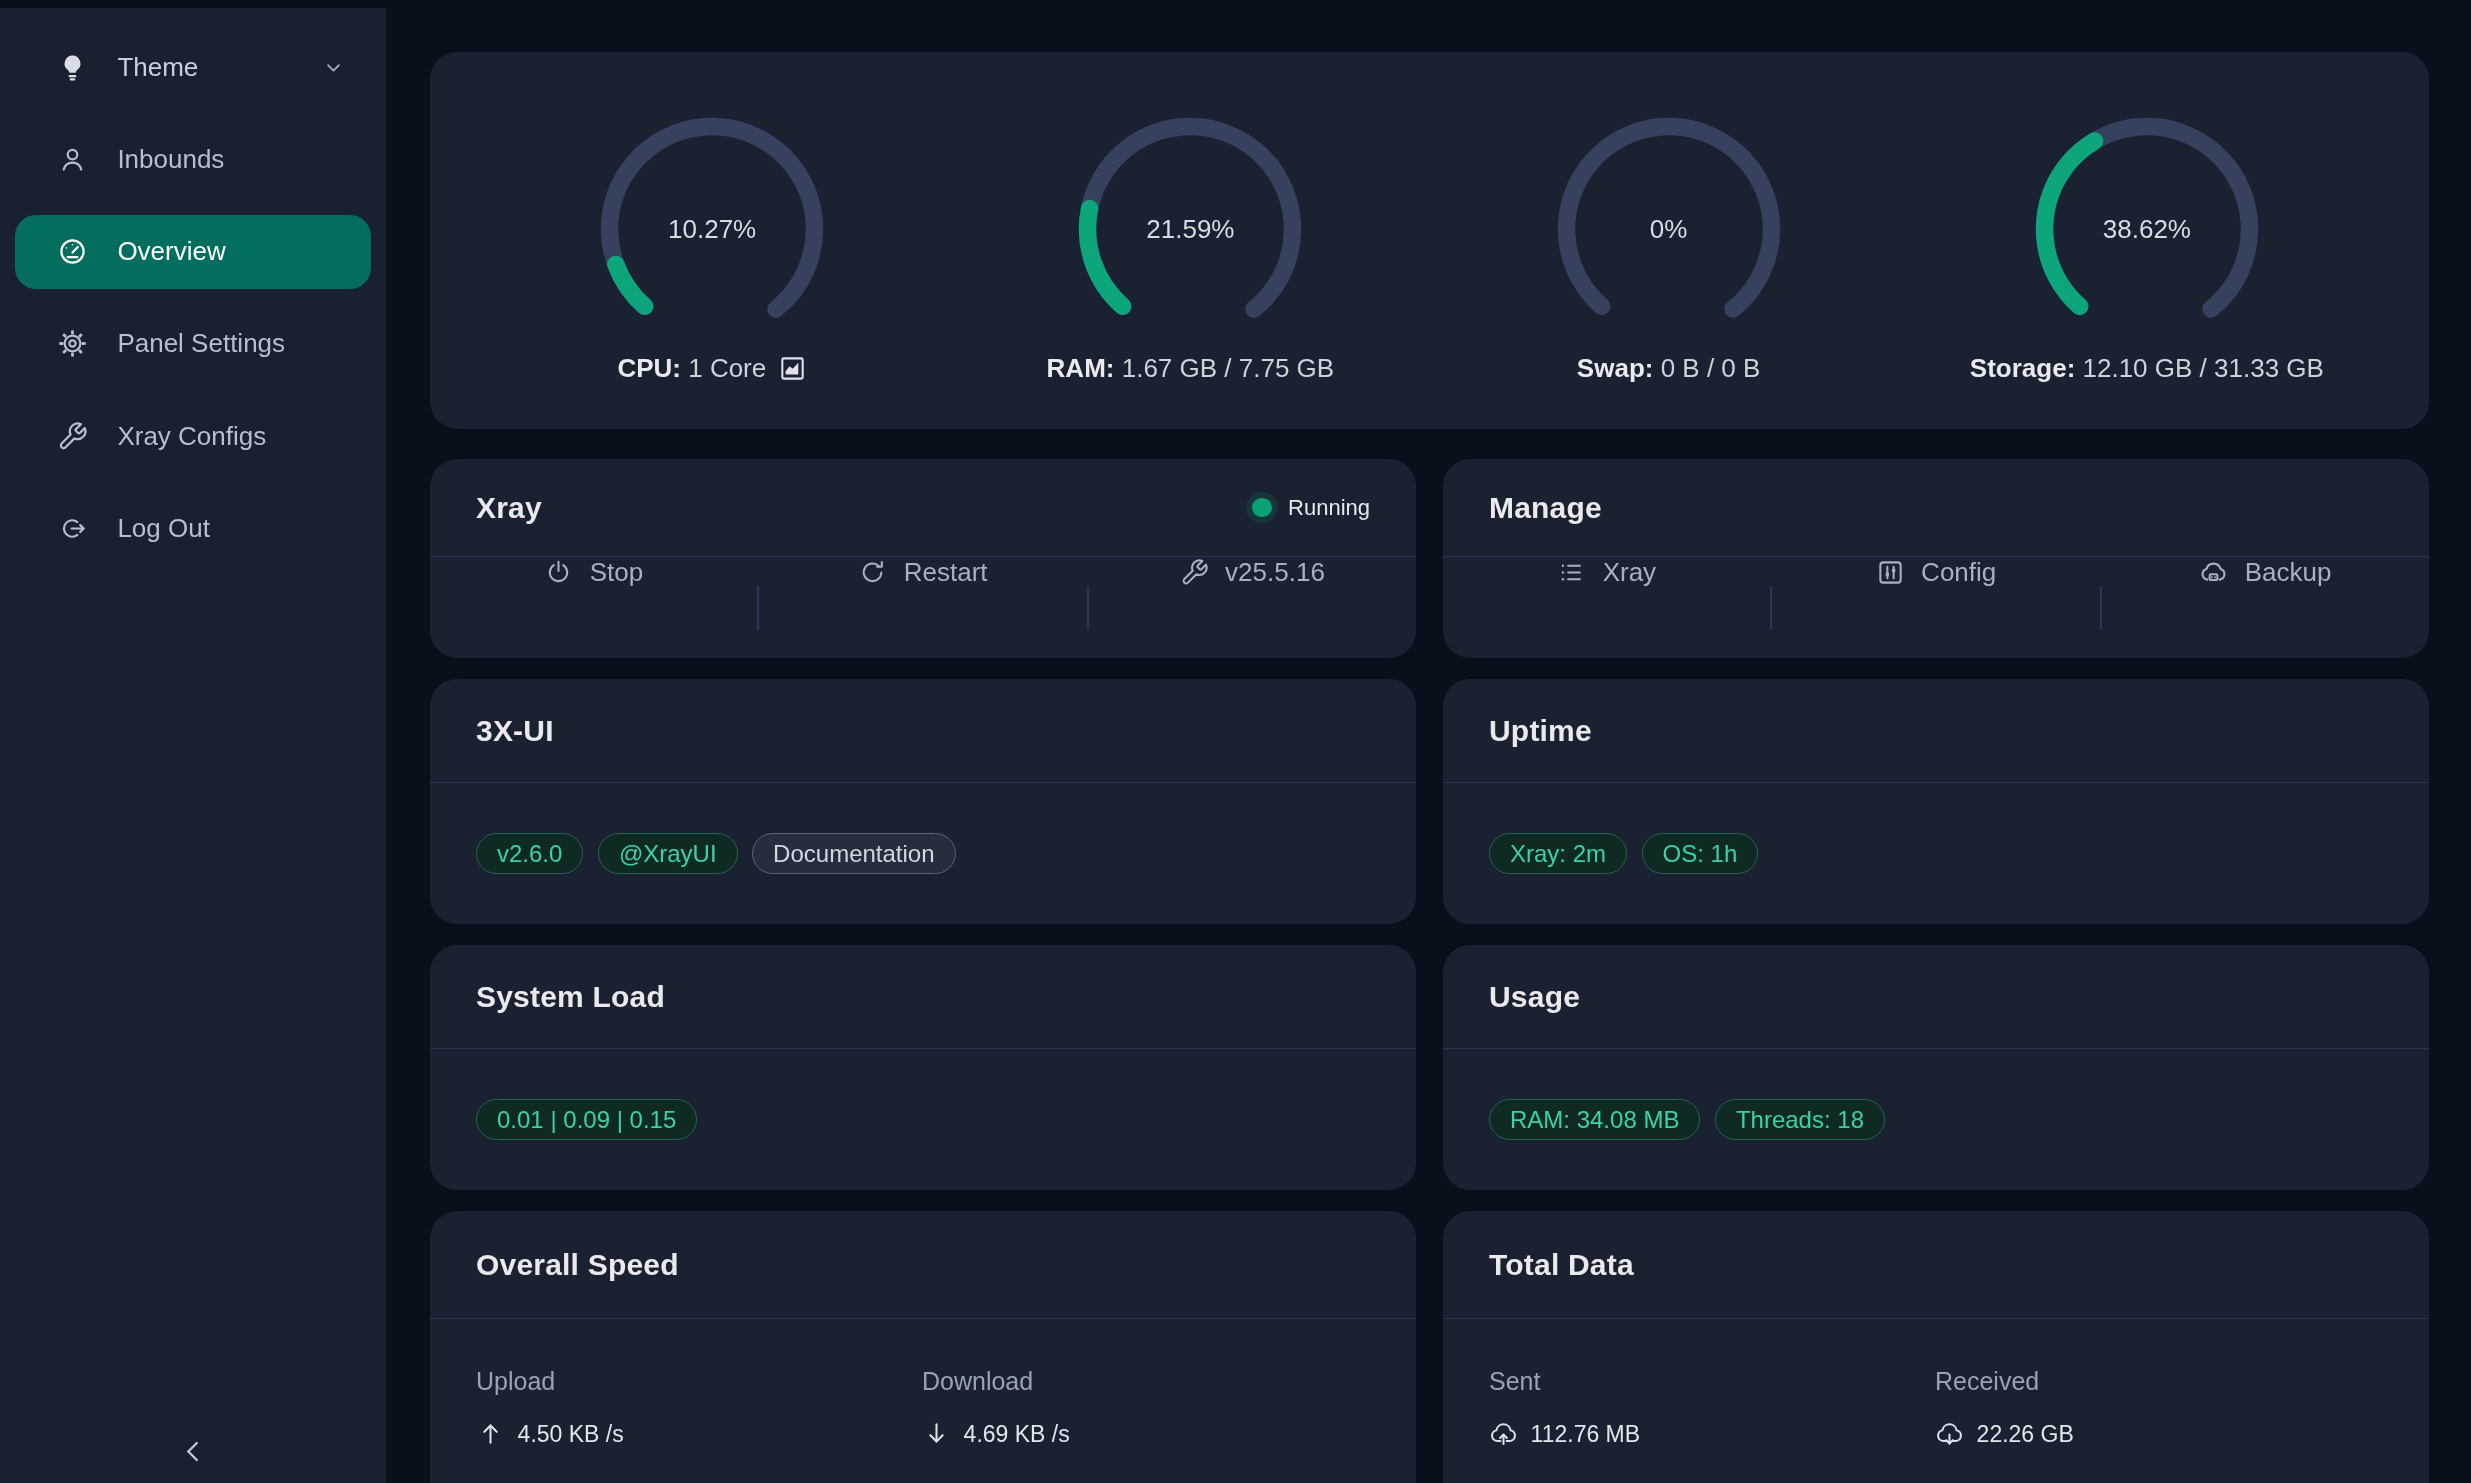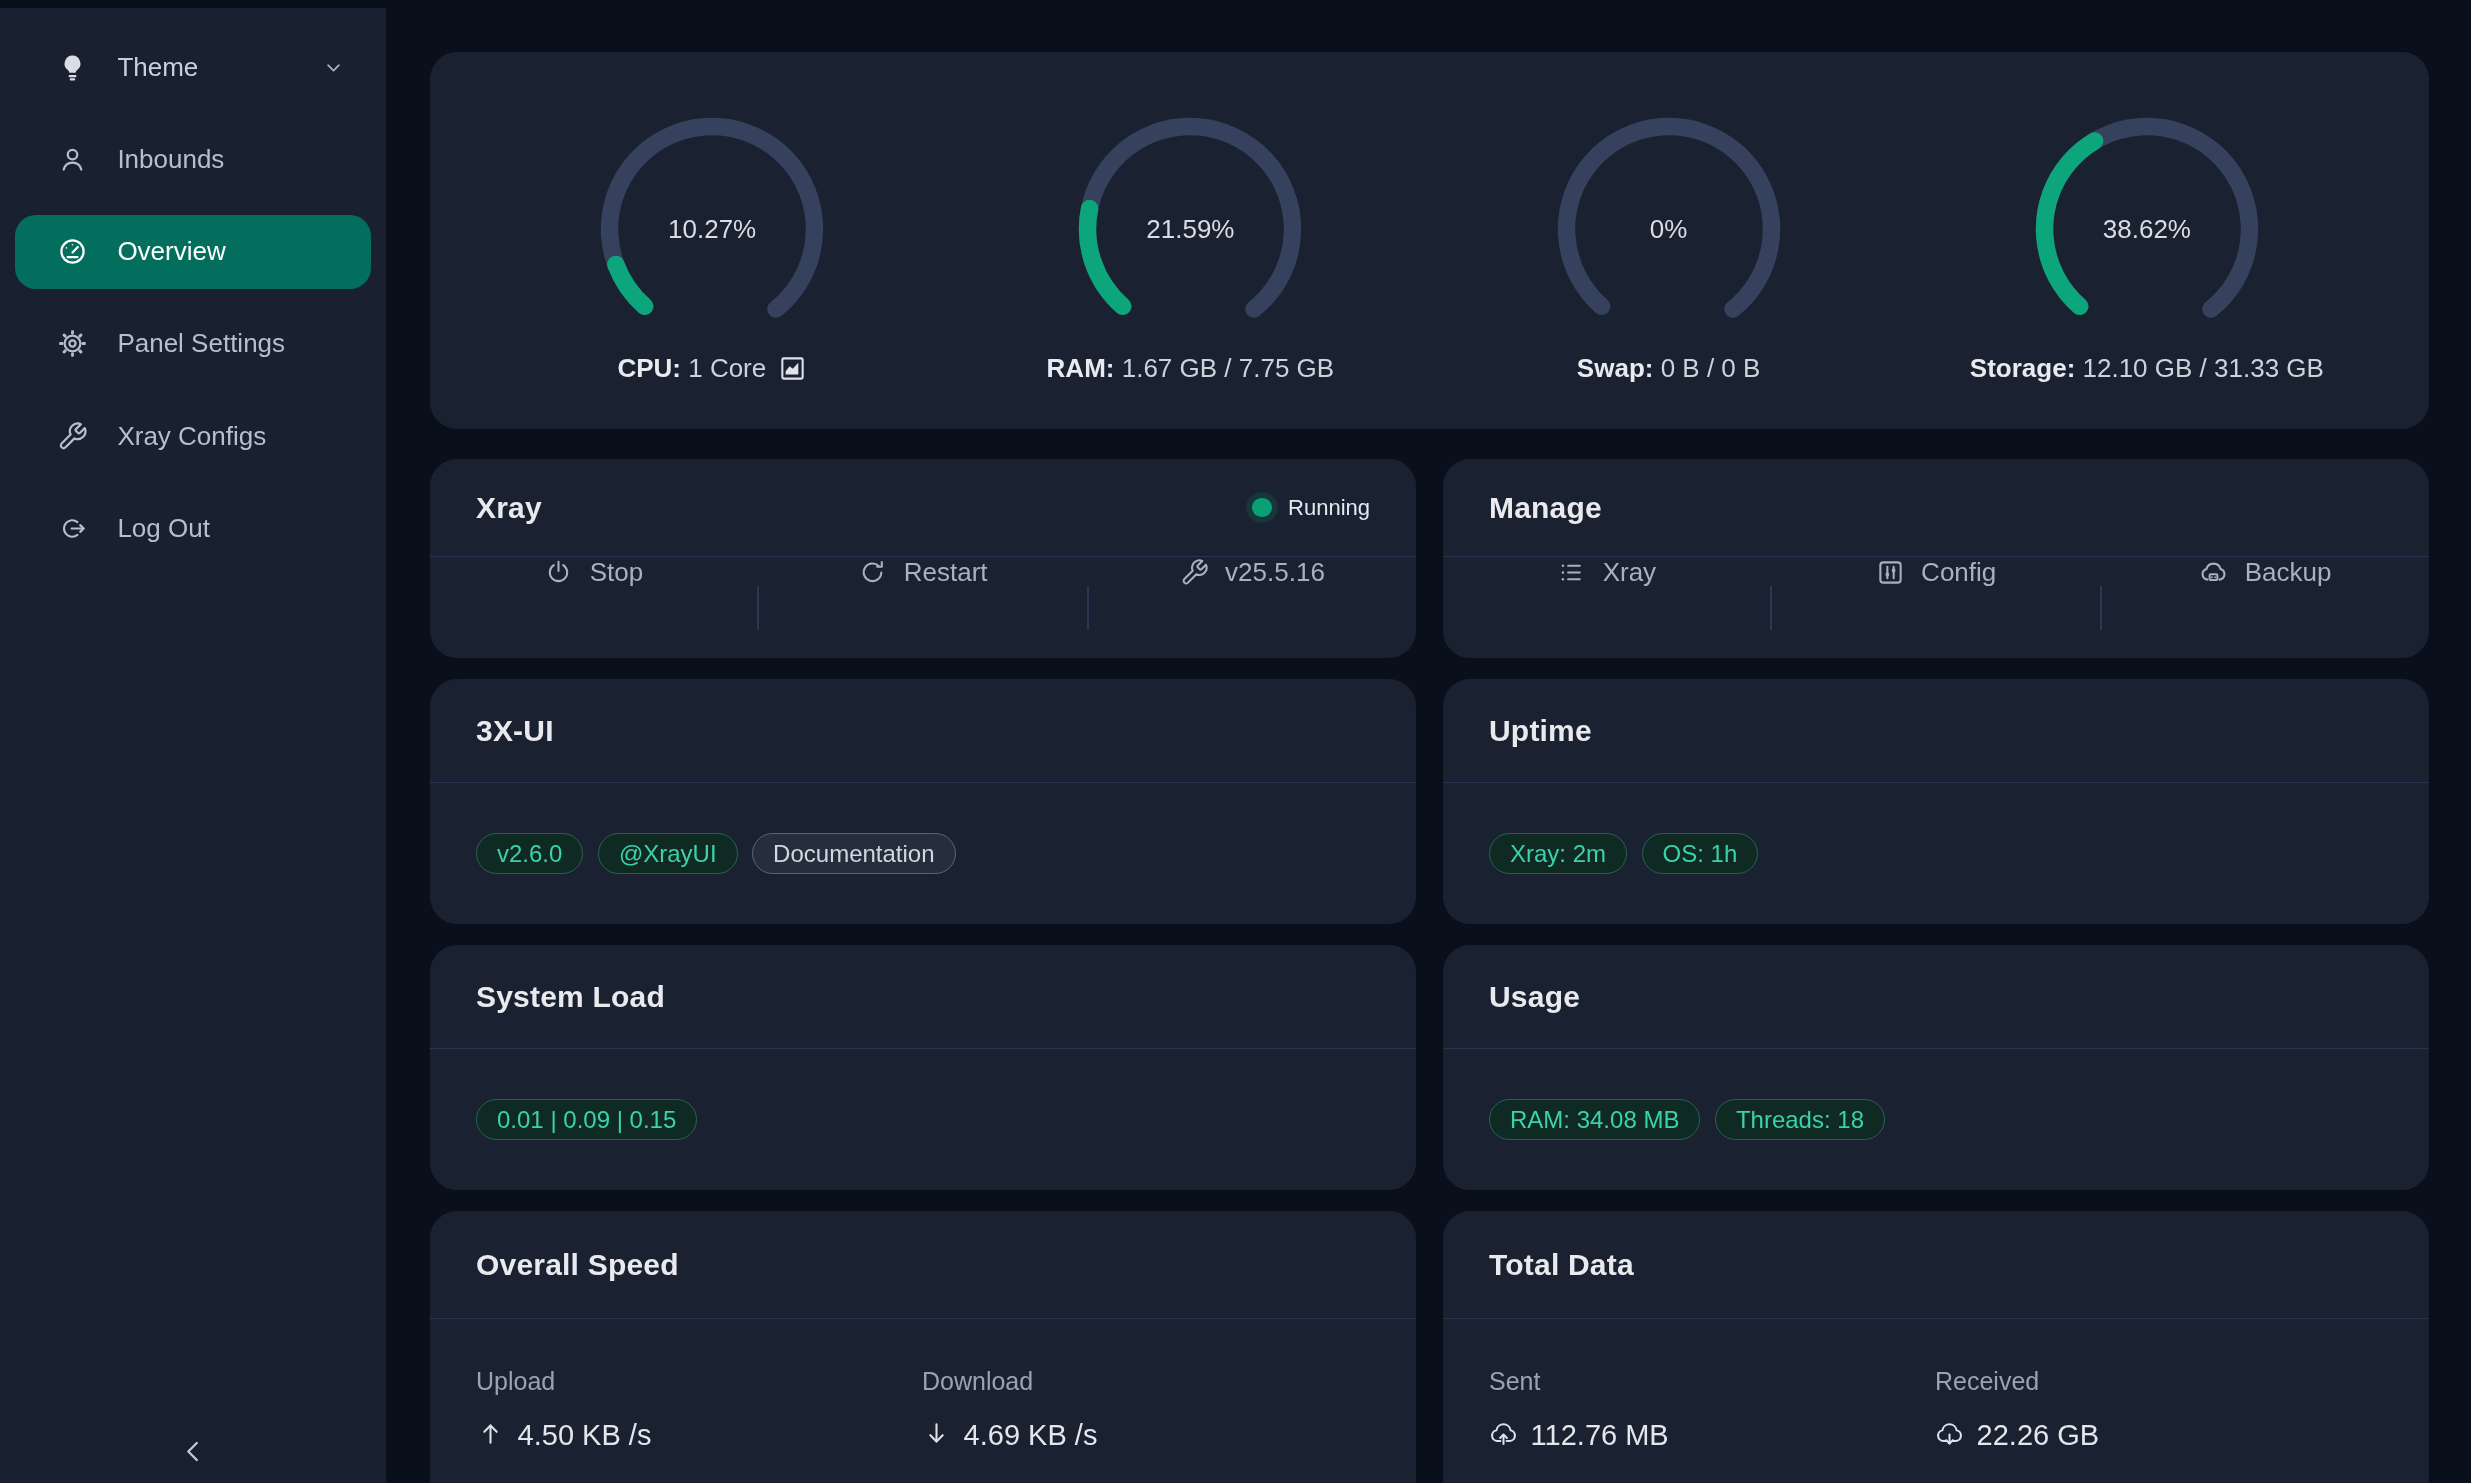--- a/index.html
+++ b/index.html
@@ -75,21 +75,21 @@
   .card-body { flex: 1; display: flex; align-items: center; padding: 0 46px; }
   .tags { display: flex; gap: 14.5px; }
   .tag {
     height: 41px; display: inline-flex; align-items: center; padding: 12px 20px;
     border-radius: 21px; font-size: 24px; border: 1.9px solid; cursor: default;
   }
   .tag.green { color: #3bd2ab; border-color: #2a6152; background: #0f2a23; }
   .tag.gray  { color: #d3d8df; border-color: #5a6476; background: #262e3e; }
   .stats2 { display: grid; grid-template-columns: 446px 1fr; padding: 48px 46px 0 46px; }
   .stat .s-label { font-size: 25px; color: #9aa3b3; }
-  .stat .s-value { margin-top: 23px; display: flex; align-items: flex-start; gap: 12.6px; font-size: 29px; color: #e3e6eb; }
+  .stat .s-value { margin-top: 23px; display: flex; align-items: flex-end; gap: 12.6px; font-size: 23px; color: #e3e6eb; }
   .stat .s-value .ic { display: flex; color: #dfe3e9; }
 </style>
 </head>
 <body>
 
 <div class="sidebar">
   <div class="theme-row">
     <span class="bulb">
         <svg width="31" height="31" viewBox="0 0 24 24" fill="none" stroke="currentColor" stroke-width="1.7" stroke-linecap="round" stroke-linejoin="round">
           <path d="M12 2.8a6.2 6.2 0 0 1 3.6 11.2c-.7.5-1.1 1.2-1.2 2H9.6c-.1-.8-.5-1.5-1.2-2A6.2 6.2 0 0 1 12 2.8z" fill="currentColor" stroke="none"></path>

